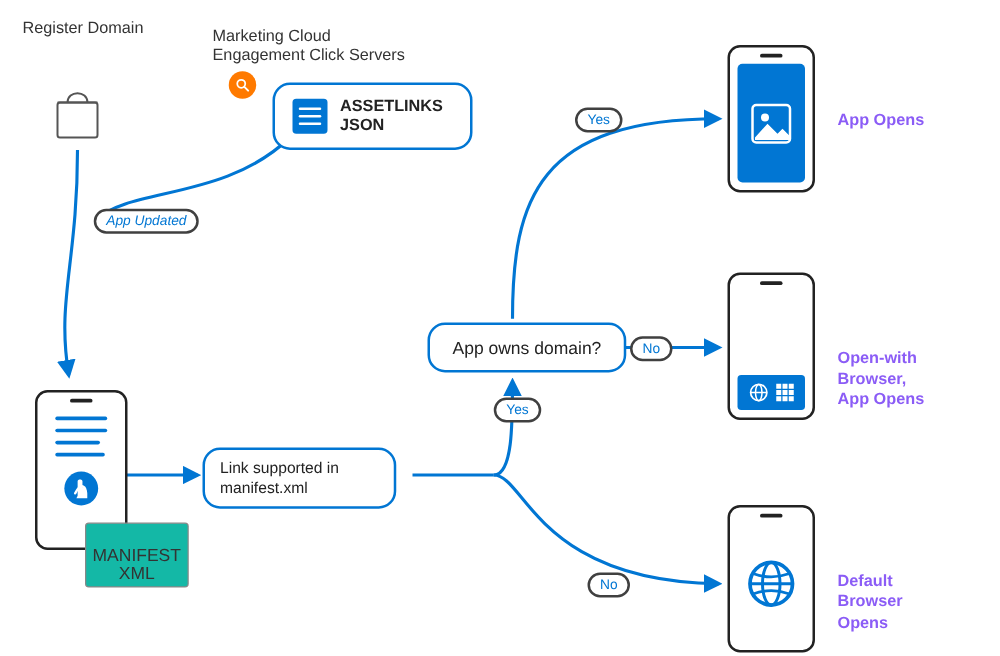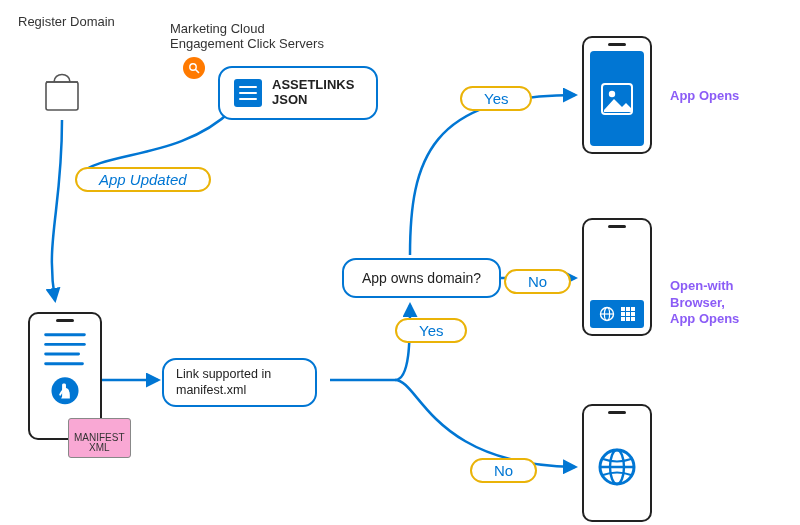--- a/index.html
+++ b/index.html
@@ -34,24 +34,24 @@
     font-weight: bold;
   }
   .header-label {
     font-size: 13px;
     color: #333;
     text-align: left;
   }
   .pill {
     position: absolute;
     background: #fff;
-    border: 2px solid #eab308;
+    border: 2px solid #404040;
     border-radius: 999px;
-    padding: 2px 22px;
-    font-size: 15px;
+    padding: 2px 8px;
+    font-size: 11px;
     color: #0176d3;
     font-weight: 500;
     white-space: nowrap;
   }
   .card {
     background: #fff;
     border: 2px solid #0176d3;
     border-radius: 14px;
     padding: 10px 14px;
     font-size: 14px;
@@ -93,25 +93,25 @@
     border-radius: 2px;
     margin: -3px auto 5px auto;
   }
   .shopping-bag {
     width: 40px;
     height: 44px;
     position: relative;
   }
   .file-badge {
     position: absolute;
-    background: #f9a8d4;
+    background: #14b8a6;
     border: 1px solid #888;
     border-radius: 3px;
     padding: 3px 5px;
-    font-size: 10px;
+    font-size: 14px;
     line-height: 1.05;
     color: #333;
     text-align: center;
   }
   .server-icon-box {
     width: 28px;
     height: 28px;
     background: #0176d3;
     border-radius: 3px;
     display: flex;
@@ -294,14 +294,17 @@
     <div style="flex:1; display:flex; align-items:center; justify-content:center;">
       <svg width="42" height="42" viewBox="0 0 42 42">
         <circle cx="21" cy="21" r="17" fill="none" stroke="#0176d3" stroke-width="3"></circle>
         <ellipse cx="21" cy="21" rx="7" ry="17" fill="none" stroke="#0176d3" stroke-width="2.4"></ellipse>
         <line x1="4" y1="21" x2="38" y2="21" stroke="#0176d3" stroke-width="2.4"></line>
         <path d="M 7 13 Q 21 18 35 13" fill="none" stroke="#0176d3" stroke-width="2.2"></path>
         <path d="M 7 29 Q 21 24 35 29" fill="none" stroke="#0176d3" stroke-width="2.2"></path>
       </svg>
     </div>
   </div>
+  <div class="node label" style="left:670px; top:457px;">
+    <span>Default Browser Opens</span>
+  </div>
 
 </div>
 
 </body></html>

